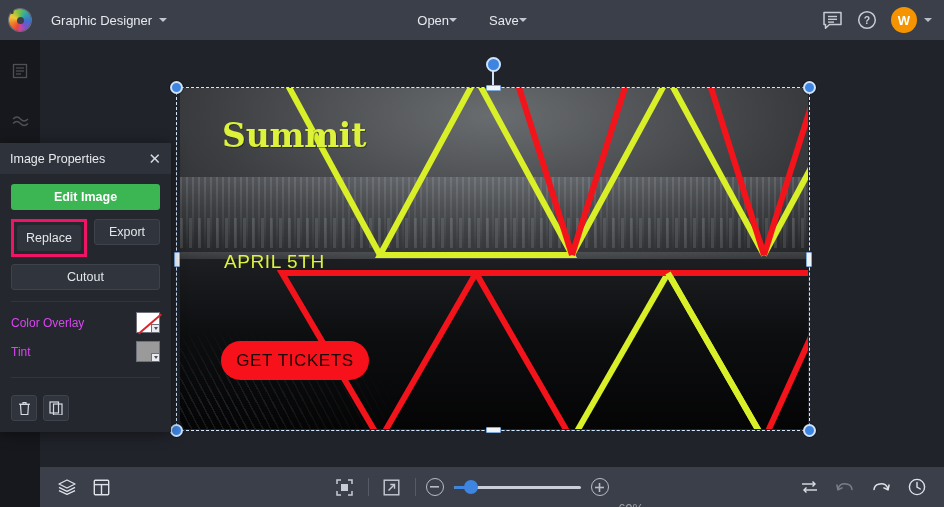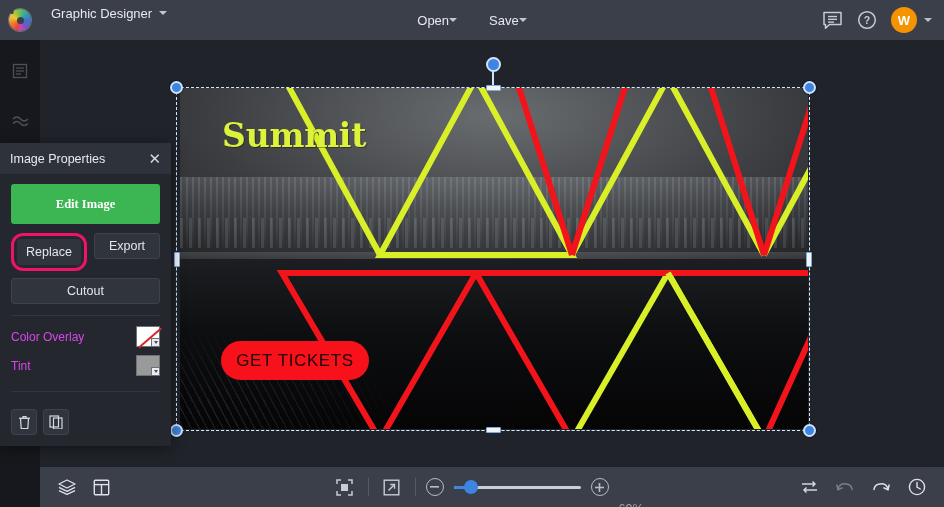--- a/index.html
+++ b/index.html
@@ -9,21 +9,21 @@
     background: #1c1f26;
     font-family: "Liberation Sans", sans-serif;
     -webkit-font-smoothing: antialiased;
   }
   #app { position: relative; width: 944px; height: 507px; }
 
   
   .topbar {
     position: absolute; left: 0; top: 0; width: 944px; height: 40px;
     background: #3b3f4a;
-    display: flex; 
+    display: flex; align-items: center;
     z-index: 40;
   }
   .logo-wrap {
     width: 40px; height: 40px;
     display: flex; align-items: center; justify-content: center;
     flex: 0 0 auto;
   }
   .logo {
     width: 22px; height: 22px; border-radius: 50%;
     background:
@@ -223,35 +223,35 @@
     box-shadow: 0 2px 14px rgba(0,0,0,.45);
   }
   .panel-head {
     height: 31px; background: #2e323a;
     display: flex; align-items: center; padding: 0 10px;
     color: #e8eaef; font-size: 12.5px;
   }
   .panel-head .title { flex: 1; }
   .panel-body { padding: 10px 11px 9px; }
   .btn-green {
-    width: 100%; height: 40px; border-radius: 3px;
+    width: 100%; height: 26px; border-radius: 3px;
     background: #3cb553; color: #fff;
     font-size: 12.5px; font-weight: bold;
     border: none; cursor: pointer;
-    display: flex; align-items: center; justify-content: center; font-family: Liberation Serif, serif;
+    display: flex; align-items: center; justify-content: center;
   }
   .row2 { display: flex; gap: 7px; margin-top: 9px; }
   .btn-dark {
     flex: 1; height: 26px; border-radius: 3px;
     background: #30343c; border: 1px solid #3d424b;
     color: #e3e6eb; font-size: 12.5px; cursor: pointer;
     display: flex; align-items: center; justify-content: center;
   }
   .hl-wrap {
-    flex: 1; padding: 3px; border: 3px solid #ef1466; border-radius: 12px;
+    flex: 1; padding: 3px; border: 3px solid #ef1466; border-radius: 0;
     display: flex;
   }
   .hl-wrap .btn-dark { border-color: transparent; background: #30343c; }
   .btn-wide { width: 100%; margin-top: 7px; }
   .sep { height: 1px; background: #31353d; margin: 11px 0 6px; }
   .prop-row {
     display: flex; align-items: center; justify-content: space-between;
     height: 29px;
   }
   .prop-label { color: #d946ef; font-size: 12px; }
@@ -409,20 +409,21 @@
           <polyline points="488,185 584,352" stroke="#d9f029"></polyline>
           <polyline points="660,185 584,352" stroke="#f3141b"></polyline>
         </g>
       </svg>
 
       <div class="poster-title">
         <div>Summit</div>
       </div>
 
       <div class="poster-sub">
+        <div>APRIL 5TH</div>
       </div>
 
       <div class="cta">GET TICKETS</div>
     </div>
 
     <div class="sel-box" style="left:136px; top:47px; width:634px; height:344px;">
       <div class="rot-stem"></div>
       <div class="rot-knob"></div>
 
       <div class="h-corner" style="left:-7px;  top:-7px;"></div>

